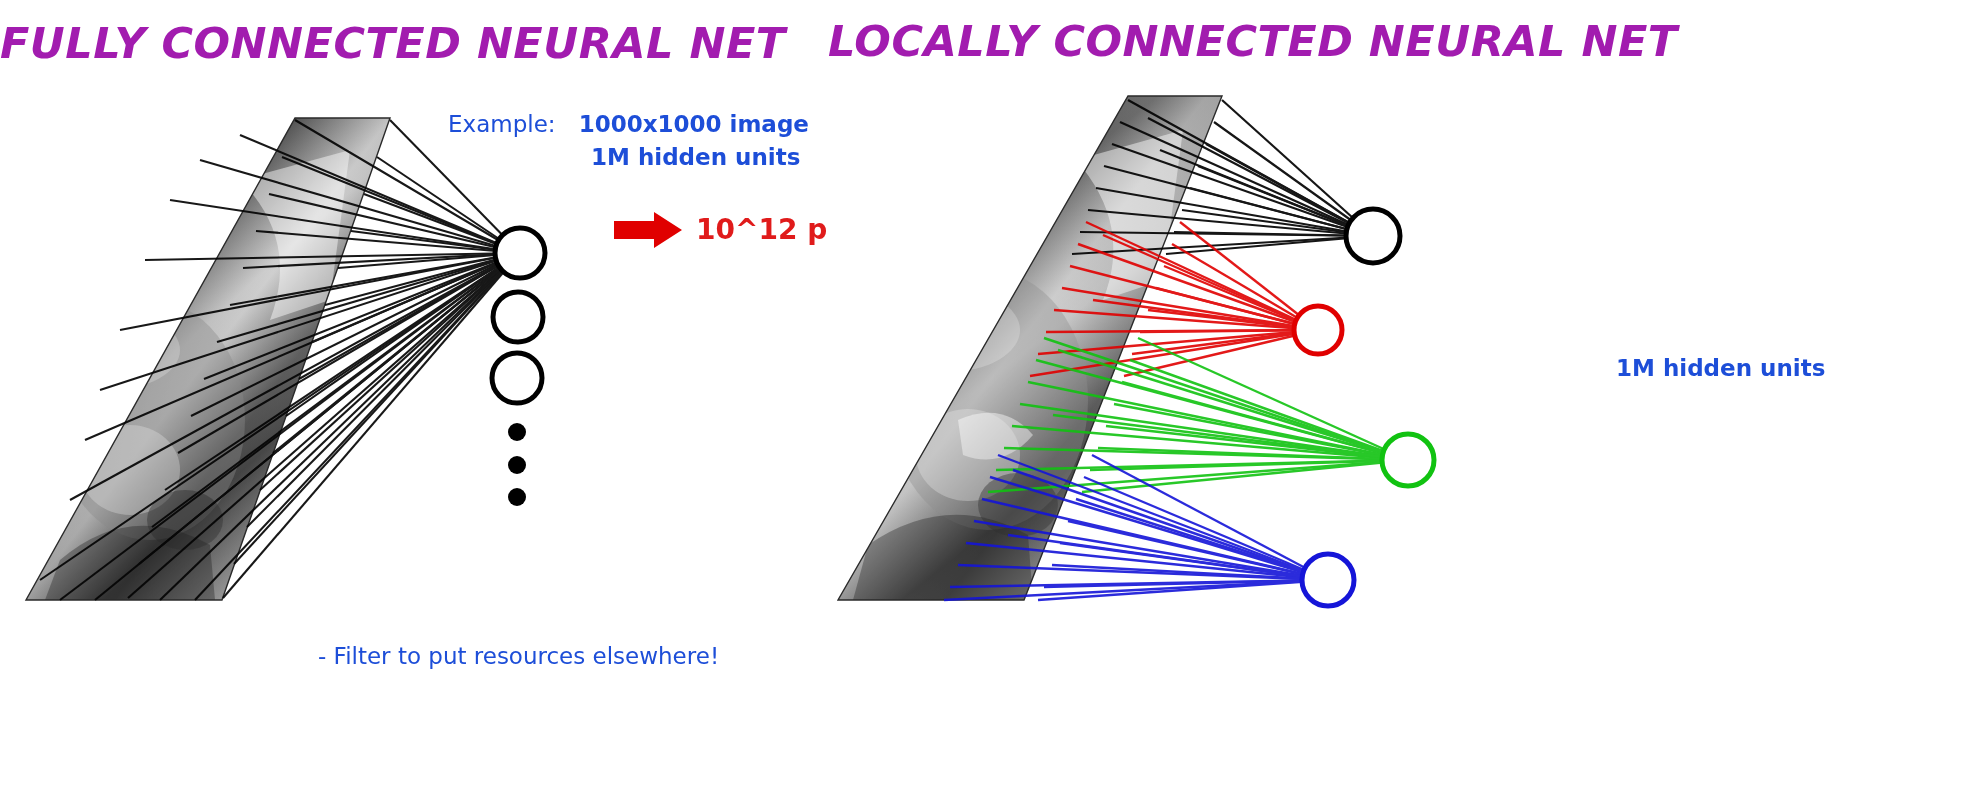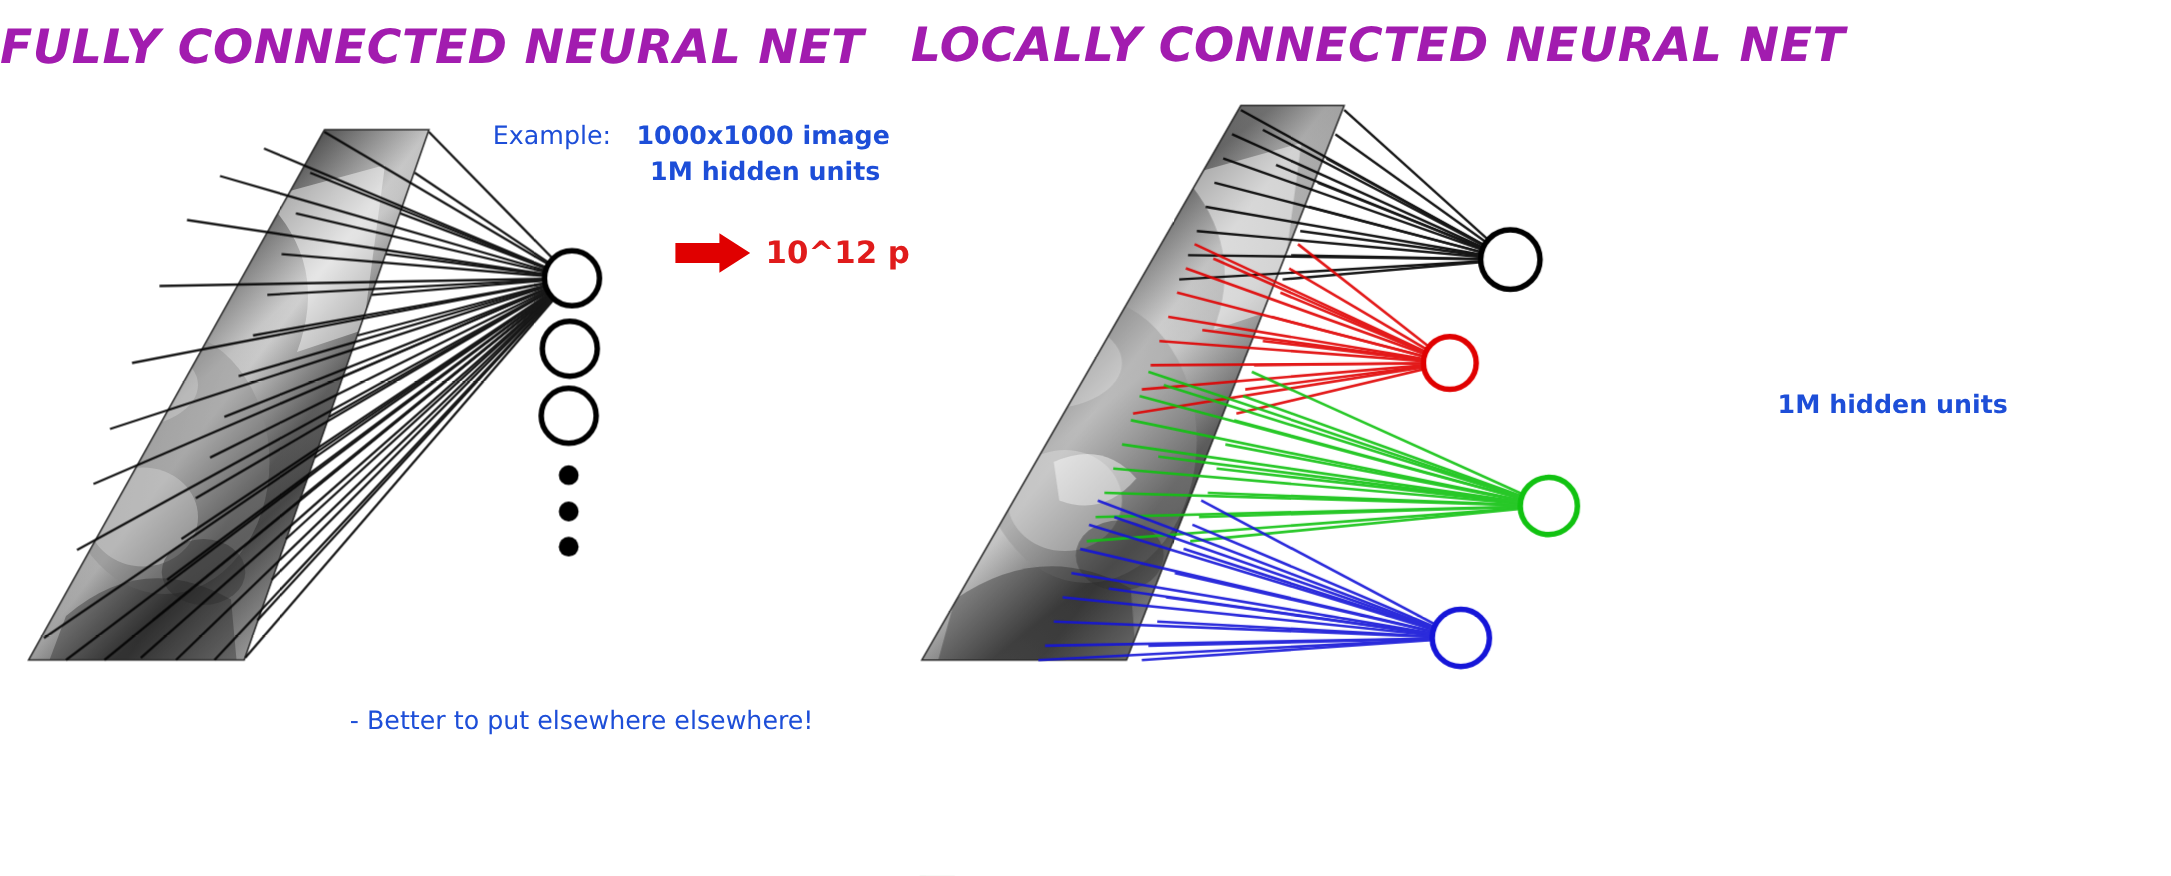--- a/index.html
+++ b/index.html
@@ -203,21 +203,21 @@
 
     <div class="text-block" style="left:612px; top:210px; display:flex; align-items:center;">
       <svg width="72" height="40" viewBox="0 0 72 40">
         <polygon points="2,11 42,11 42,2 70,20 42,38 42,29 2,29" fill="#e00000"></polygon>
       </svg>
       <span class="annot annot-red" style="position:static; margin-left:12px; font-size:28px;">10^12 parameters</span>
       <span class="annot annot-red bangs" style="position:static; font-size:24px;">!!!</span>
     </div>
 
     <div class="text-block" style="left:318px; top:640px;">
-      <div class="row annot" style="position:static;">- Better to put elsewhere elsewhere!</div>
+      <div class="row annot" style="position:static;">- Filter to put resources elsewhere!</div>
     </div>
   </div>
 
   <div id="sep-inner-l"></div>
   <div id="separator"></div>
   <div id="panel-right-edge"></div>
 
   <div class="panel" id="panel-right">
 
     <div class="panel-title">LOCALLY CONNECTED NEURAL NET</div>

